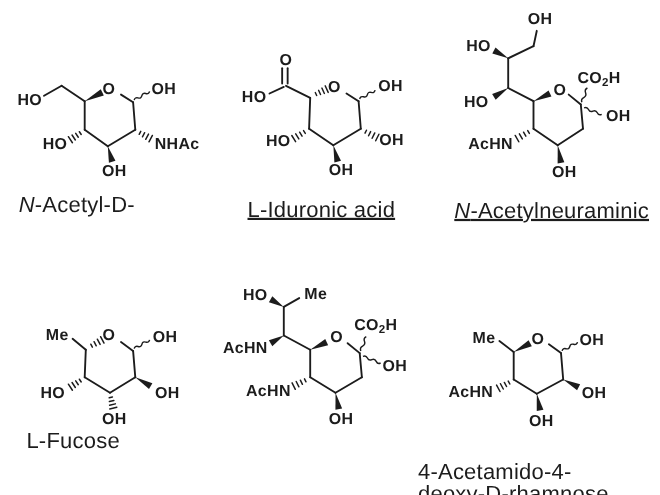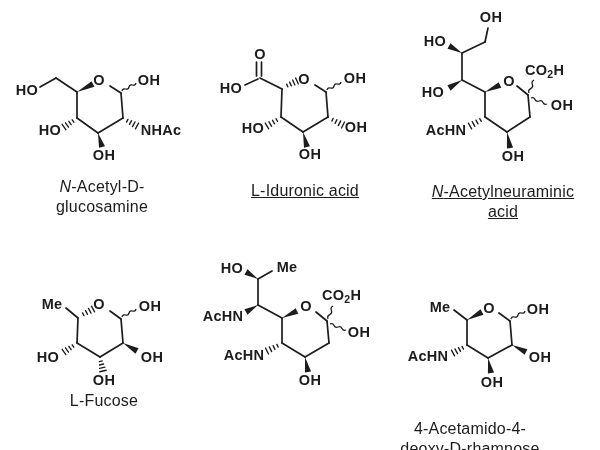--- a/index.html
+++ b/index.html
@@ -6,21 +6,21 @@
   .canvas{position:relative;width:600px;height:450px;background:#ffffff;overflow:hidden;
           font-family:"Liberation Sans",sans-serif;}
   svg.structures{position:absolute;left:0;top:0;}
   svg .bond{stroke:#1c1c1c;stroke-width:1.7;stroke-linecap:round;fill:none;}
   svg .wedge{fill:#1c1c1c;stroke:none;}
   svg .hash{stroke:#1c1c1c;stroke-width:1.35;fill:none;stroke-linecap:round;}
   svg .squig{stroke:#1c1c1c;stroke-width:1.3;fill:none;}
   svg .atom{font-family:"Liberation Sans",sans-serif;font-size:14.5px;font-weight:700;
             fill:#1c1c1c;letter-spacing:0.3px;}
   svg .sub{font-size:10.5px;}
-  .caption{position:absolute;text-align:center;font-size:16px;line-height:20px;
+  .caption{position:absolute;text-align:left;font-size:20px;line-height:20px;
            color:#1c1c1c;letter-spacing:0.2px;}
   .caption .it{font-style:italic;}
 </style>
 </head>
 <body>
 
 <div class="canvas">
 
 <svg class="structures" width="600" height="450" viewBox="0 0 600 450">
 
@@ -158,28 +158,26 @@
     <text class="atom" x="489" y="313" text-anchor="middle">O</text>
     <text class="atom" x="538" y="314" text-anchor="middle">OH</text>
     <text class="atom" x="540" y="362" text-anchor="middle">OH</text>
     <text class="atom" x="492" y="387" text-anchor="middle">OH</text>
     <text class="atom" x="428" y="361" text-anchor="middle">AcHN</text>
   </g>
 </svg>
 
 <div class="caption" style="left:17px;top:177px;width:170px;">
   <div><span class="it">N</span><span>-Acetyl-D-</span></div>
-  <div>glucosamine</div>
 </div>
 <div class="caption" style="left:225px;top:181px;width:160px;text-decoration:underline;">
   <div><span class="it"></span><span>L-Iduronic acid</span></div>
 </div>
 <div class="caption" style="left:413px;top:182px;width:180px;text-decoration:underline;">
   <div><span class="it">N</span><span>-Acetylneuraminic</span></div>
-  <div>acid</div>
 </div>
 <div class="caption" style="left:24px;top:391px;width:160px;">
   <div><span class="it"></span><span>L-Fucose</span></div>
 </div>
 <div class="caption" style="left:380px;top:399px;width:180px;margin-top:20px;">
   <div><span class="it"></span><span>4-Acetamido-4-</span></div>
   <div>deoxy-D-rhamnose</div>
 </div>
 
 </div>

